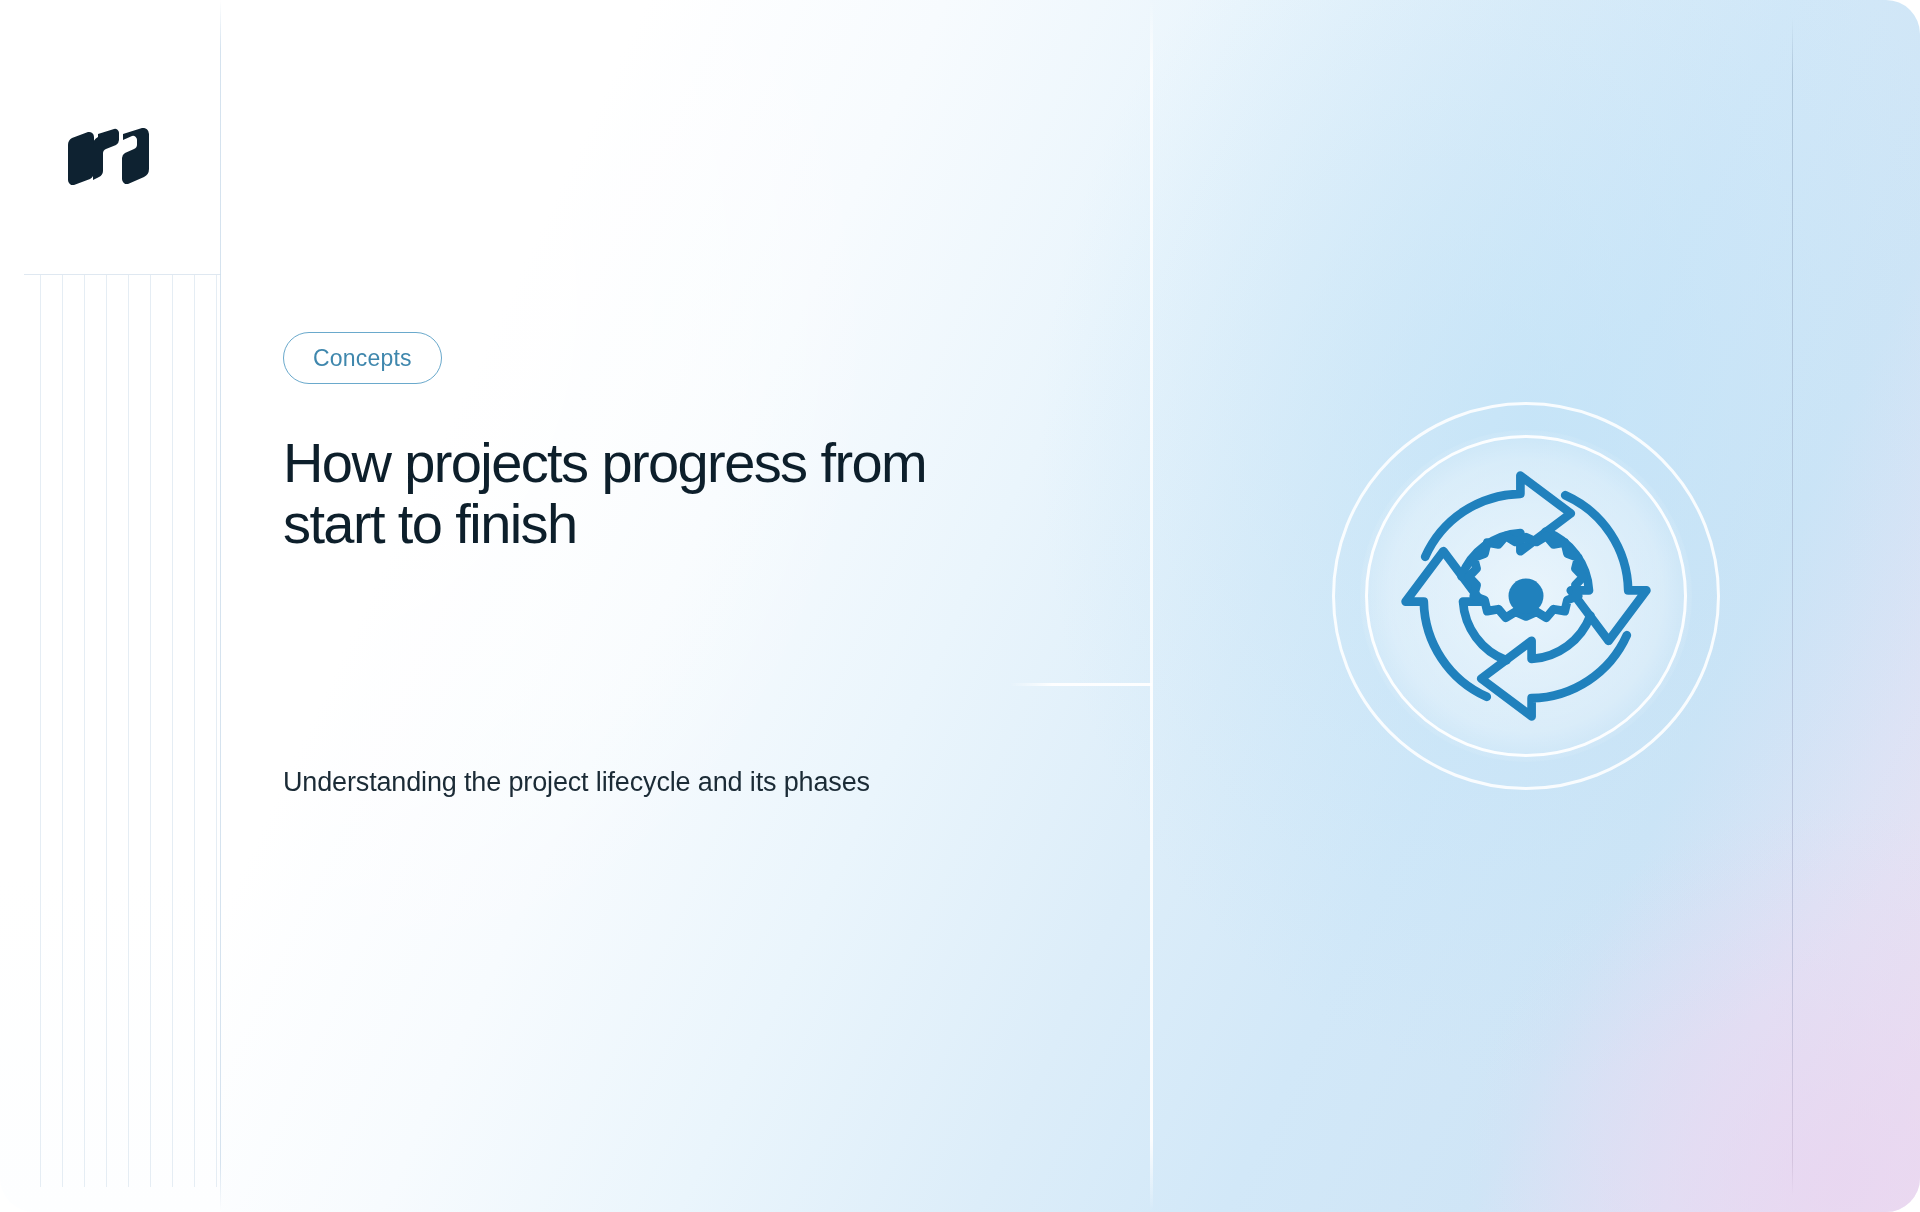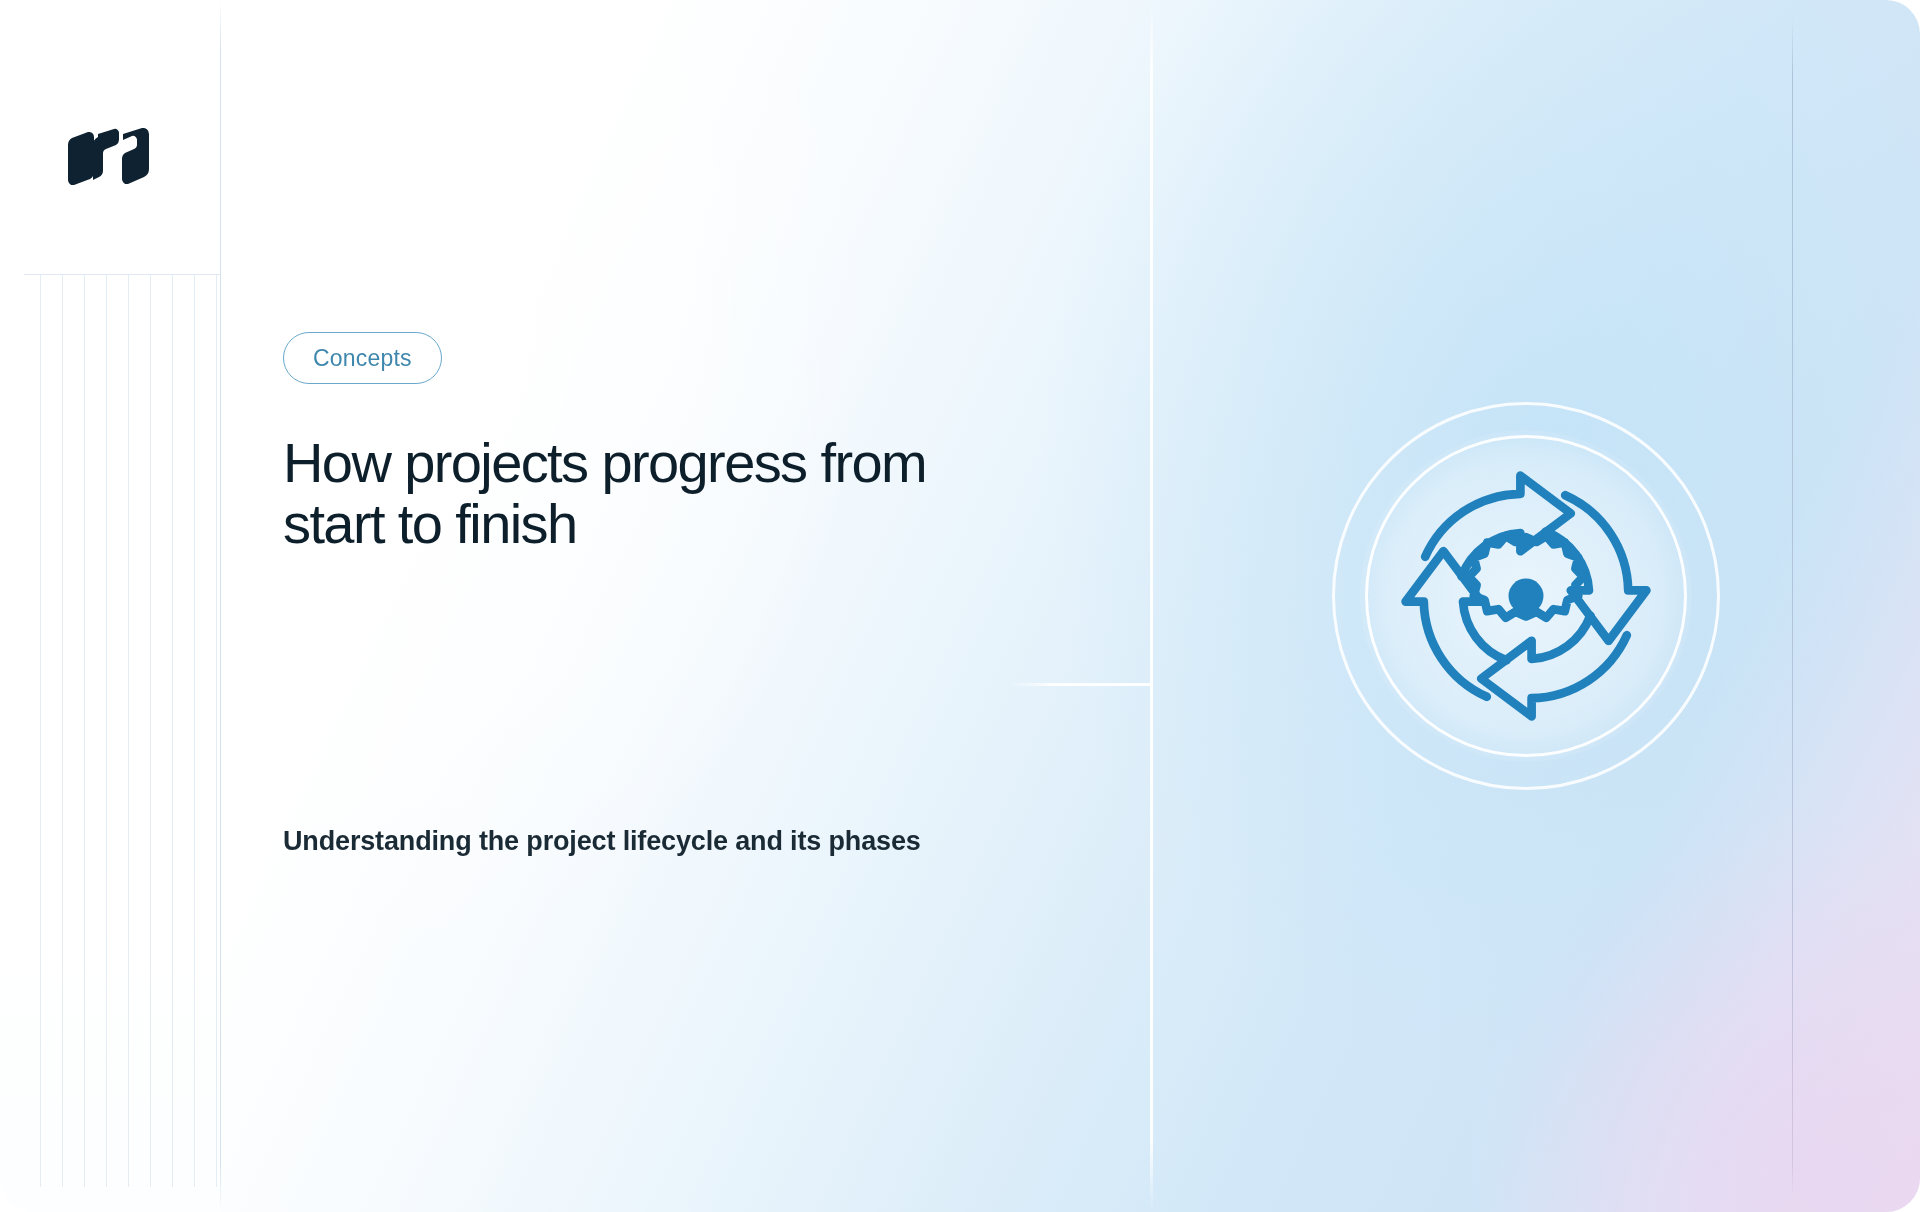--- a/index.html
+++ b/index.html
@@ -125,25 +125,25 @@
     width: 680px;
     font-size: 56px;
     line-height: 1.09;
     font-weight: 300;
     letter-spacing: -1.6px;
     color: #0d1f2b;
   }
 
   .subhead {
     position: absolute;
-    left: 0; top: 821px;
+    left: 0; top: 762px;
     width: 640px;
     font-size: 27px;
     line-height: 1.52;
-    font-weight: 700;
+    font-weight: 400;
     letter-spacing: -0.15px;
     color: #1b2b36;
   }
 
   
   .seam-v-mid {
     position: absolute;
     left: 1150px; top: 0;
     width: 3px; height: 1212px;
     background: linear-gradient(180deg, rgba(255,255,255,0.0) 0%, rgba(255,255,255,0.92) 6%, rgba(255,255,255,0.92) 94%, rgba(255,255,255,0.0) 100%);

